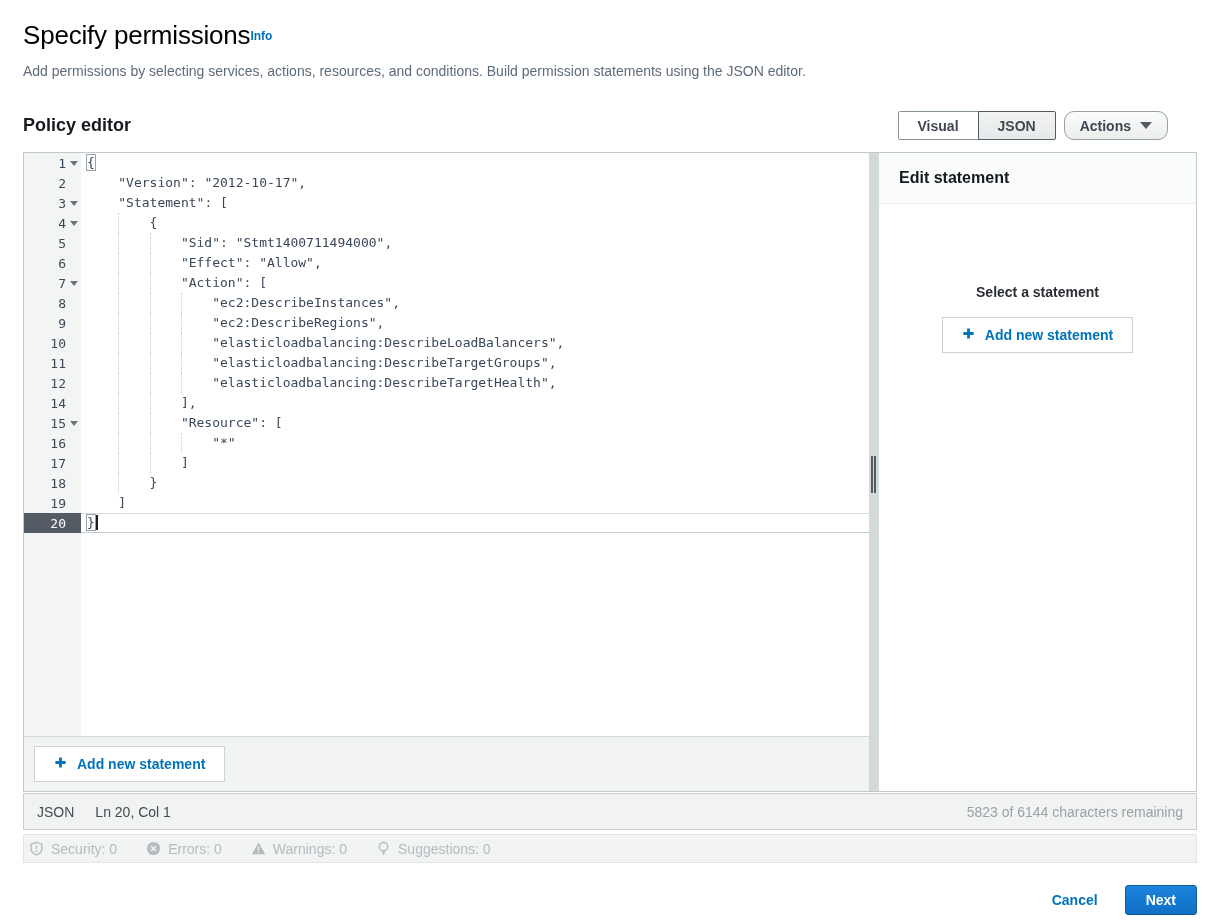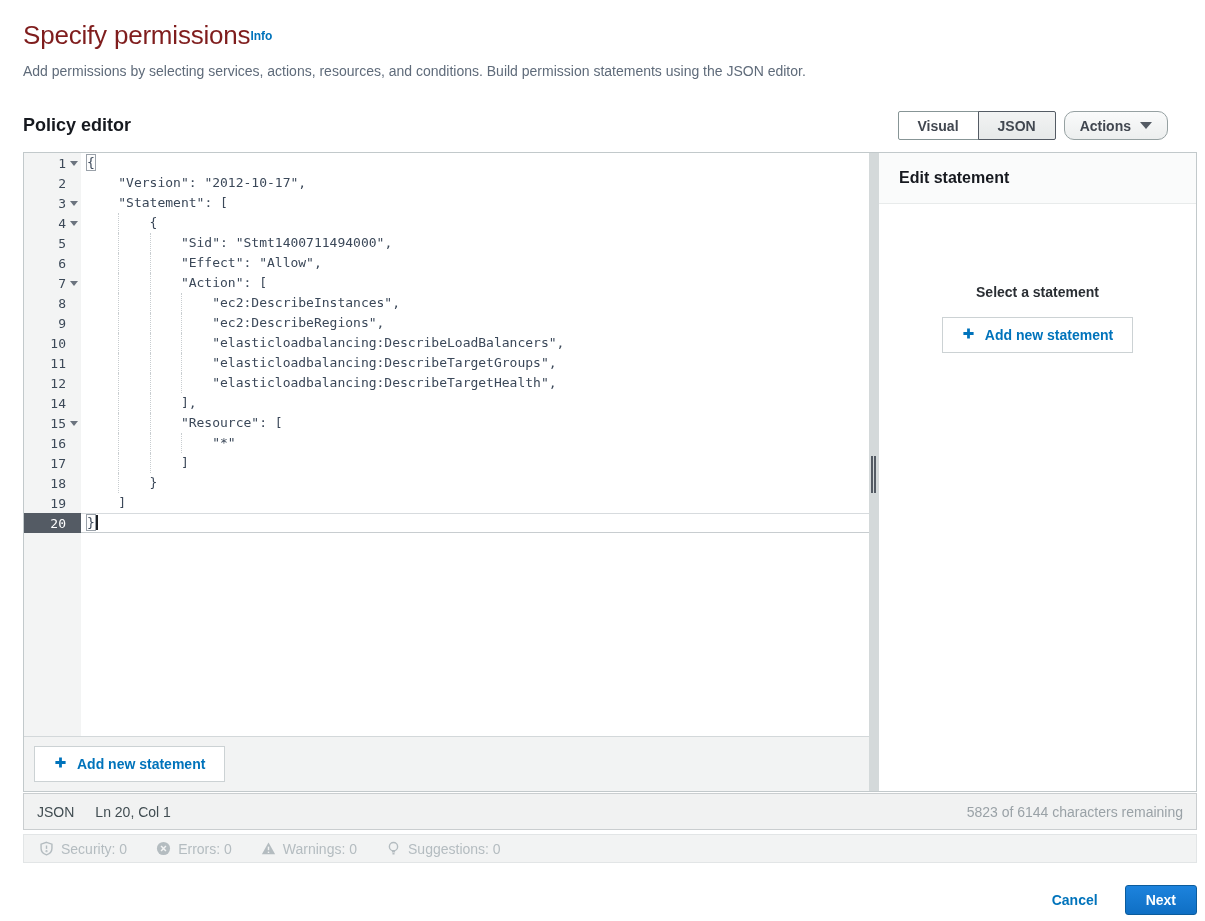--- a/index.html
+++ b/index.html
@@ -6,21 +6,21 @@
   html,body { background:#ffffff; }
   body {
     width:1205px; height:921px;
     font-family:"Liberation Sans", sans-serif;
     color:#16191f; overflow:hidden; position:relative;
   }
   .content { margin-left:23px; width:1174px; }
 
   
   .page-header { margin-top:20px; }
-  .page-title { font-size:26px; font-weight:400; color:#7f1d1d; display:inline; letter-spacing:-0.2px; }
+  .page-title { font-size:26px; font-weight:400; color:#000000; display:inline; letter-spacing:-0.2px; }
   .info-link { font-size:12px; font-weight:700; color:#0073bb; vertical-align:4px; text-decoration:none; cursor:pointer; }
   .subtitle { margin-top:12px; font-size:14px; color:#5f6b7a; }
 
   
   .editor-header { margin-top:32px; display:flex; justify-content:space-between; align-items:center; }
   .section-title { font-size:18px; font-weight:700; color:#16191f; }
   .header-buttons { display:flex; align-items:center; margin-right:29px;padding-left:29px; }
   .seg-btn {
     height:29px; padding:0 19px; font-family:"Liberation Sans",sans-serif;
     font-size:14px; font-weight:700; color:#414750;
@@ -88,21 +88,21 @@
   .status-bar {
     margin-top:1px; width:1174px; height:37px; background:#f1f2f2;
     border:1px solid #caced0; display:flex; align-items:center; padding:0 13px;
     font-size:14px; color:#414d52;
   }
   .status-mode { margin-right:21px; }
   .status-chars { margin-left:auto; color:#9aa2a7; }
 
   .findings-bar {
     margin-top:4px; width:1174px; height:29px; background:#f2f3f3;
-    border:1px solid #e2e5e6; display:flex; align-items:center; gap:29px; padding:0 15px;
+    border:1px solid #e2e5e6; display:flex; align-items:center; gap:29px; padding:0 5px;
     font-size:14px; color:#b4bcc0;
   }
   .finding-item { display:flex; align-items:center; gap:7px; cursor:default; }
   .finding-item svg { display:block; }
 
   
   .footer-actions { margin-top:22px; width:1174px; display:flex; justify-content:flex-end; align-items:center; gap:27px; }
   .cancel-link { font-size:14px; font-weight:700; color:#0073bb; text-decoration:none; cursor:pointer; }
   .next-btn {
     background:linear-gradient(#1d83dd,#0f6fc4); border:1px solid #0b5c9d; border-radius:3px;

